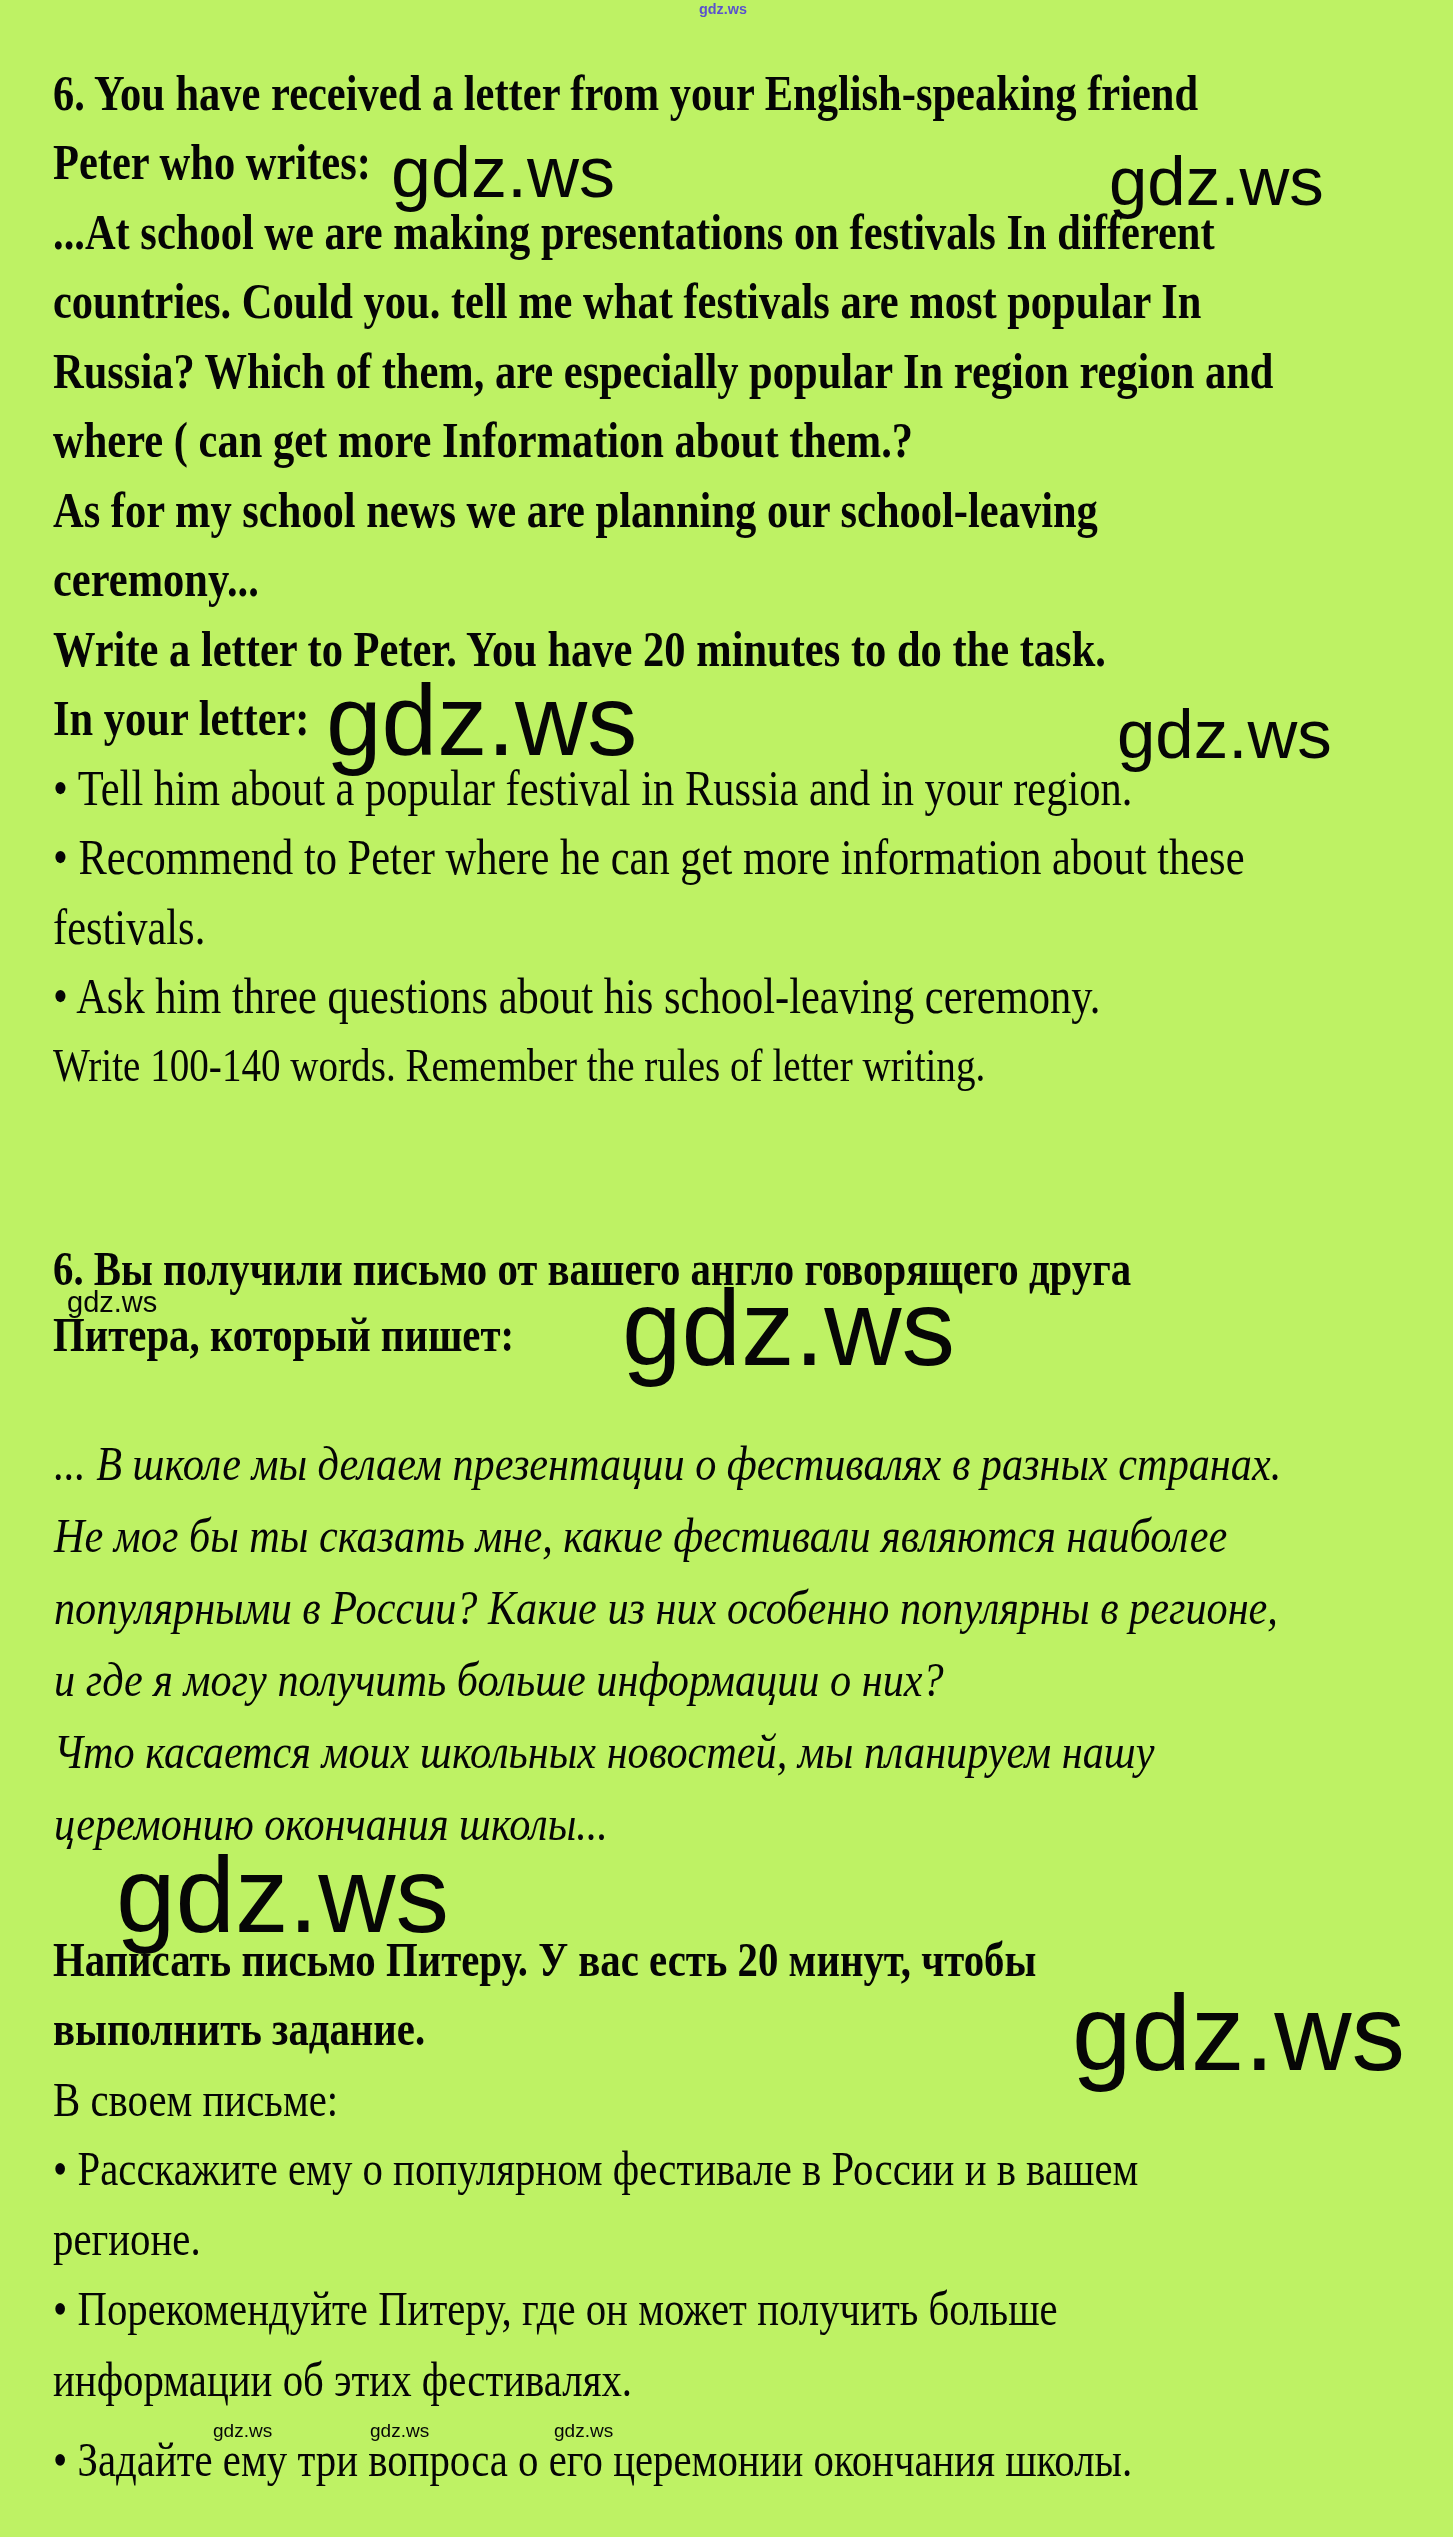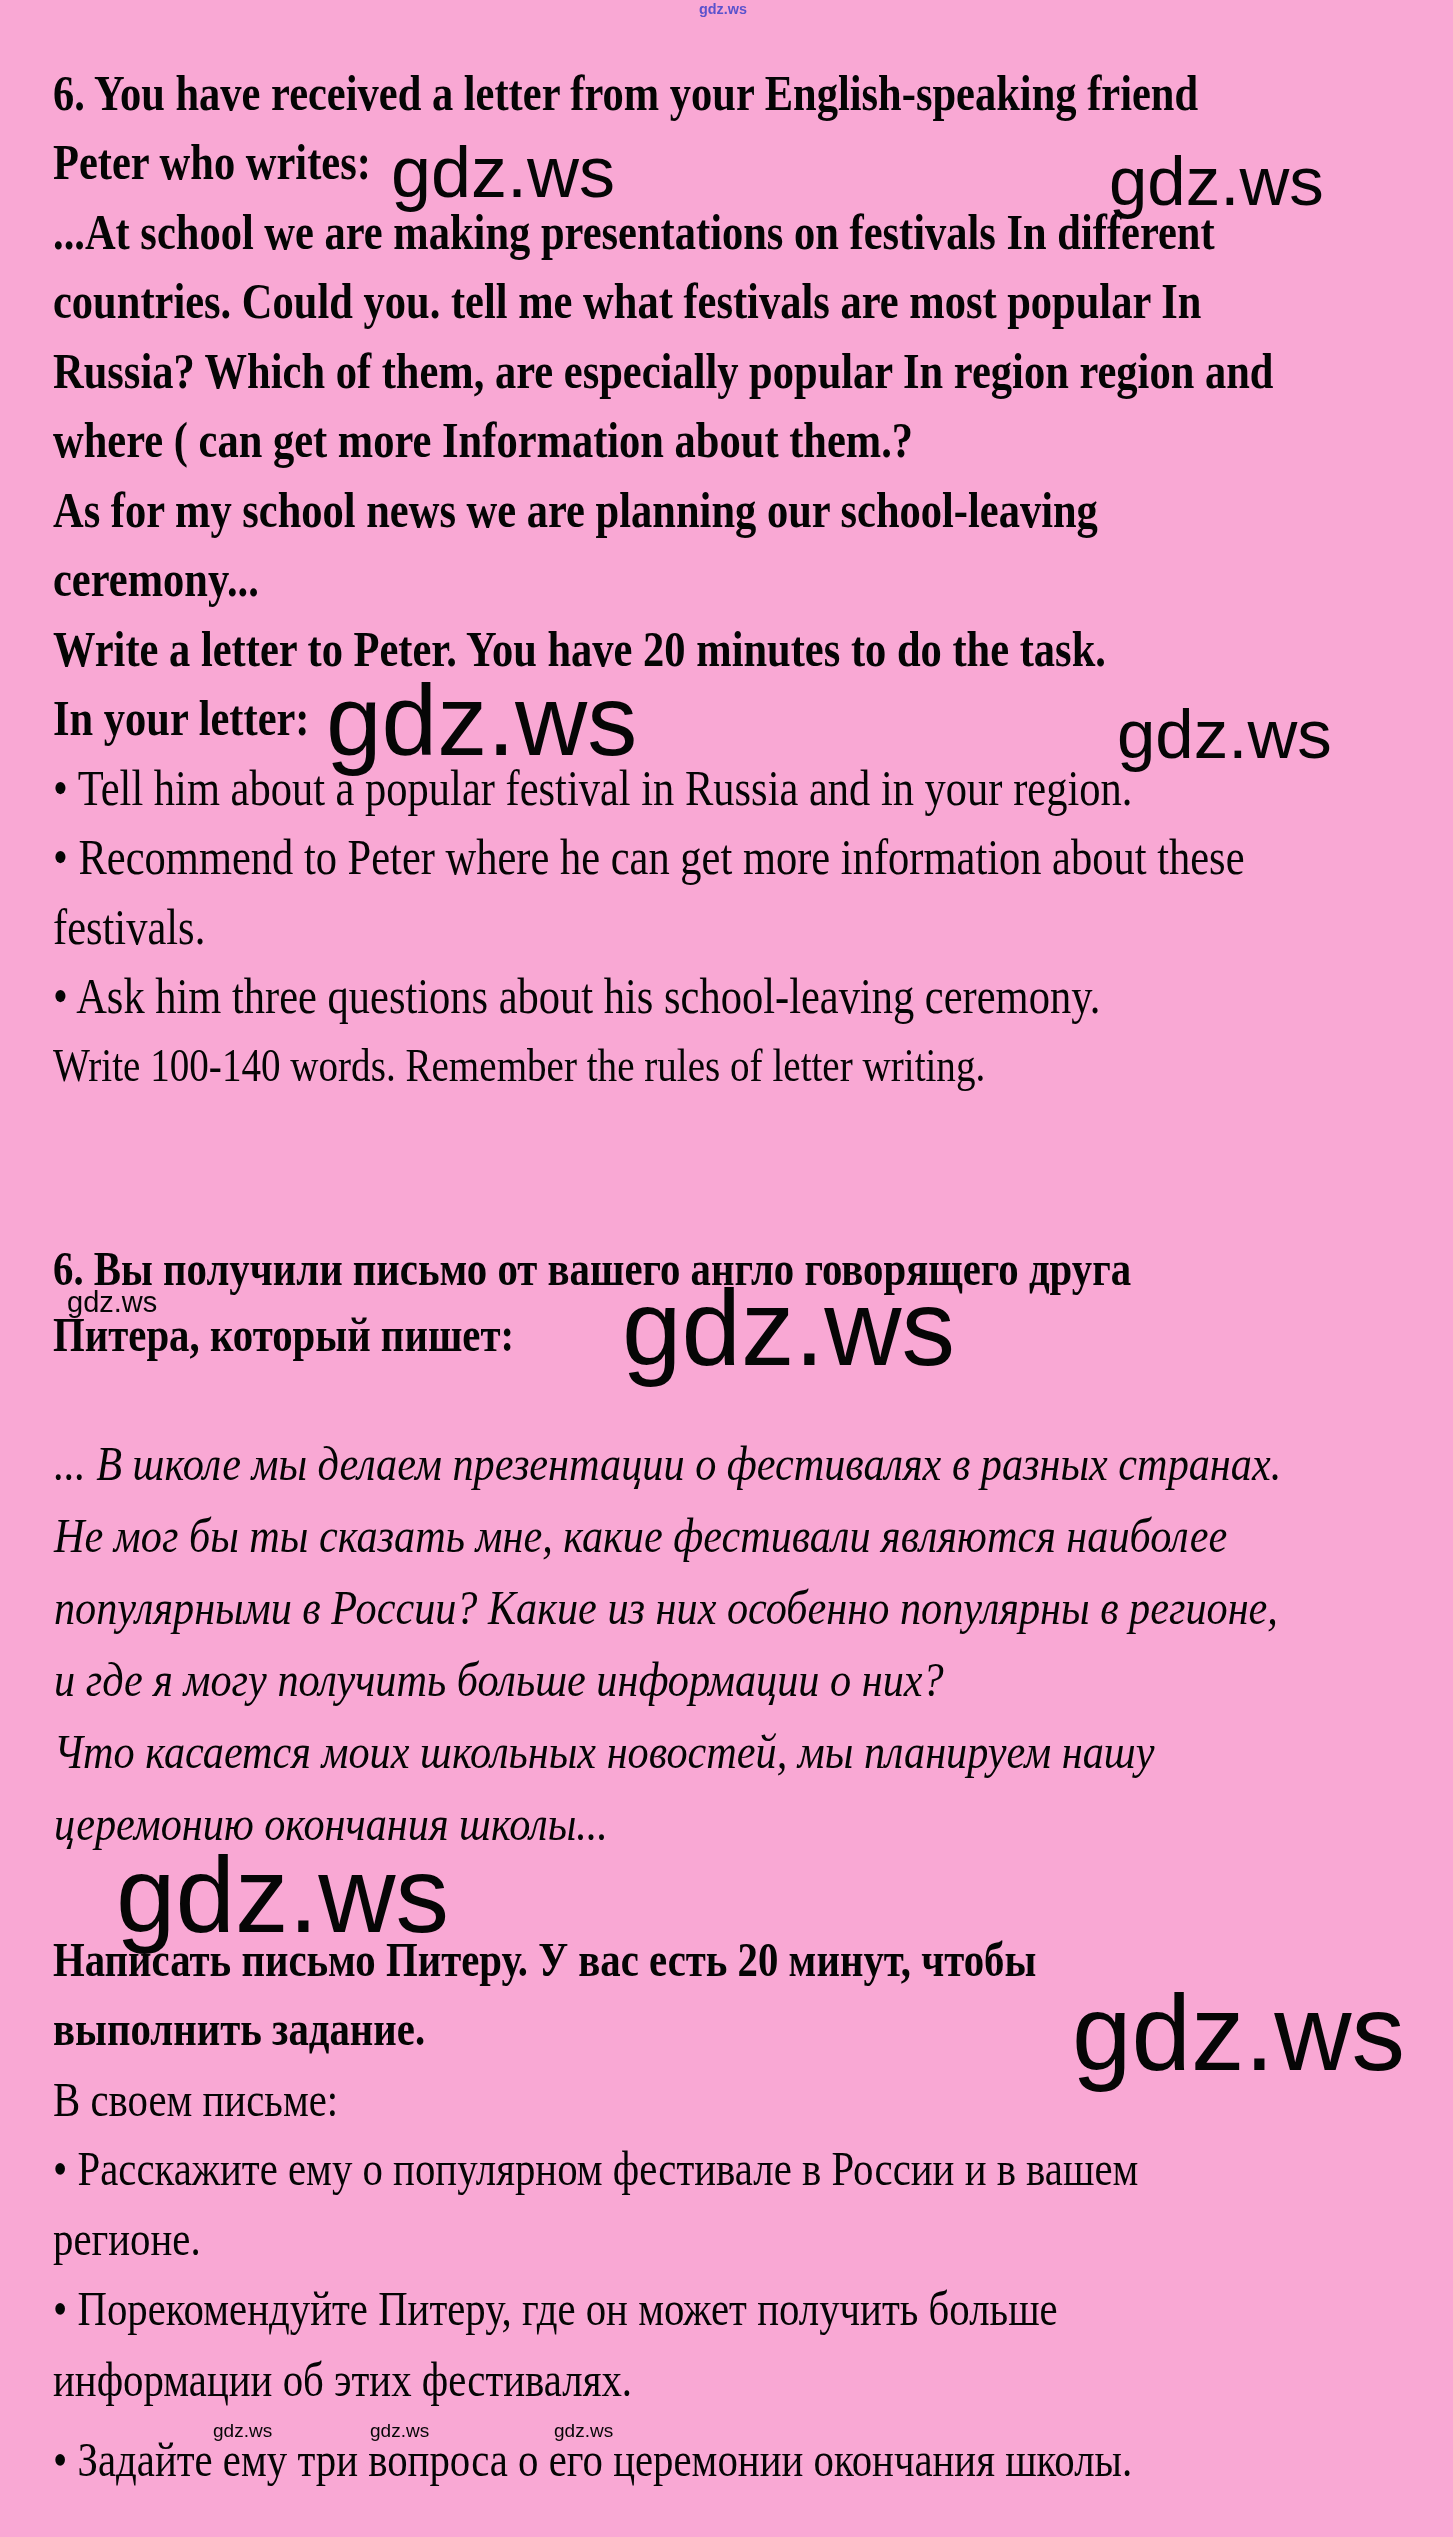--- a/index.html
+++ b/index.html
@@ -1,20 +1,20 @@
 <!DOCTYPE html>
 <html style="font-size:12.8px"><head>
 <meta charset="utf-8">
 <style>
   html, body { margin: 0; padding: 0; background: #ffffff; }
   .page {
     position: relative;
     width: 1453px;
     height: 2538px;
-    background: #f9a8d4;
+    background: #bef264;
     color: #000000;
     overflow: hidden;
     font-family: "Liberation Serif", serif;
   }
   
   .line {
     position: absolute;
     left: 53px;
     white-space: nowrap;
     line-height: 1.08;

